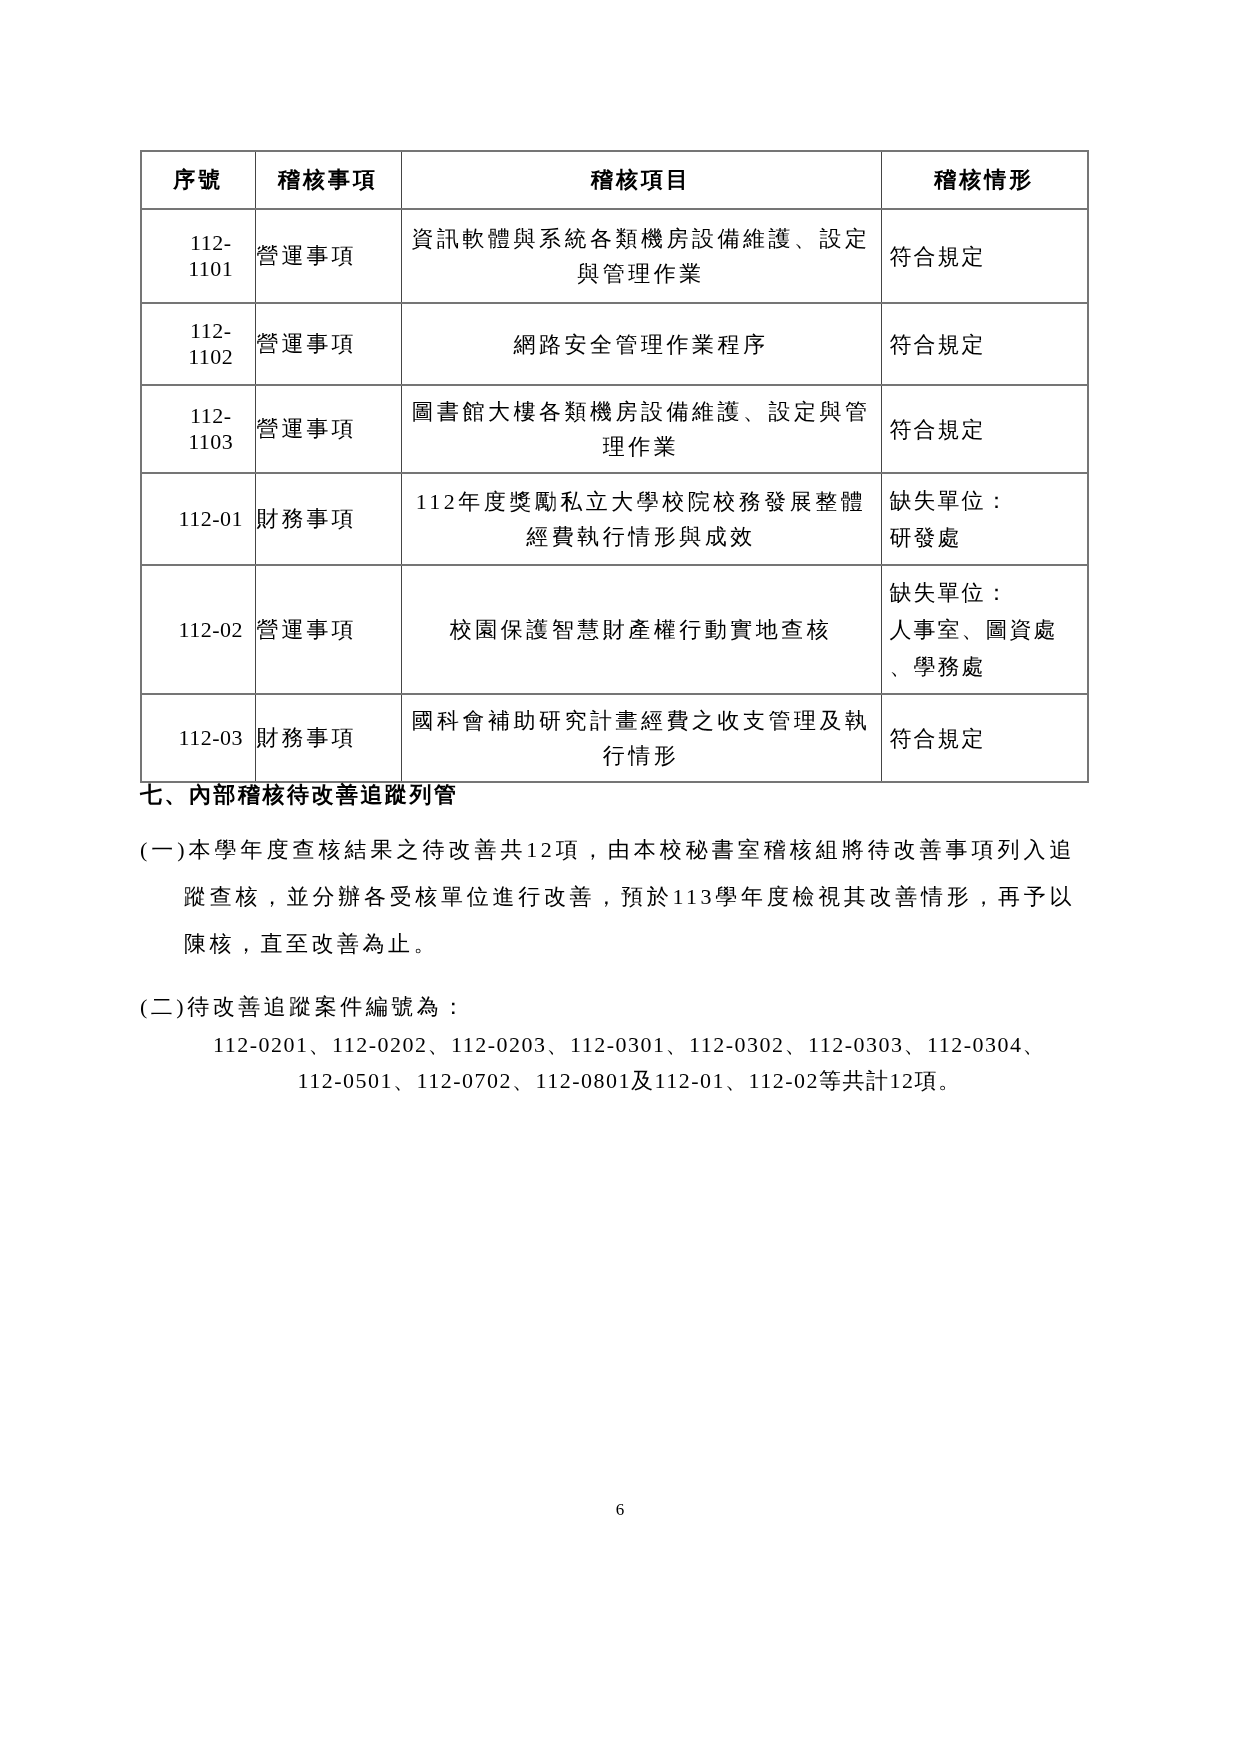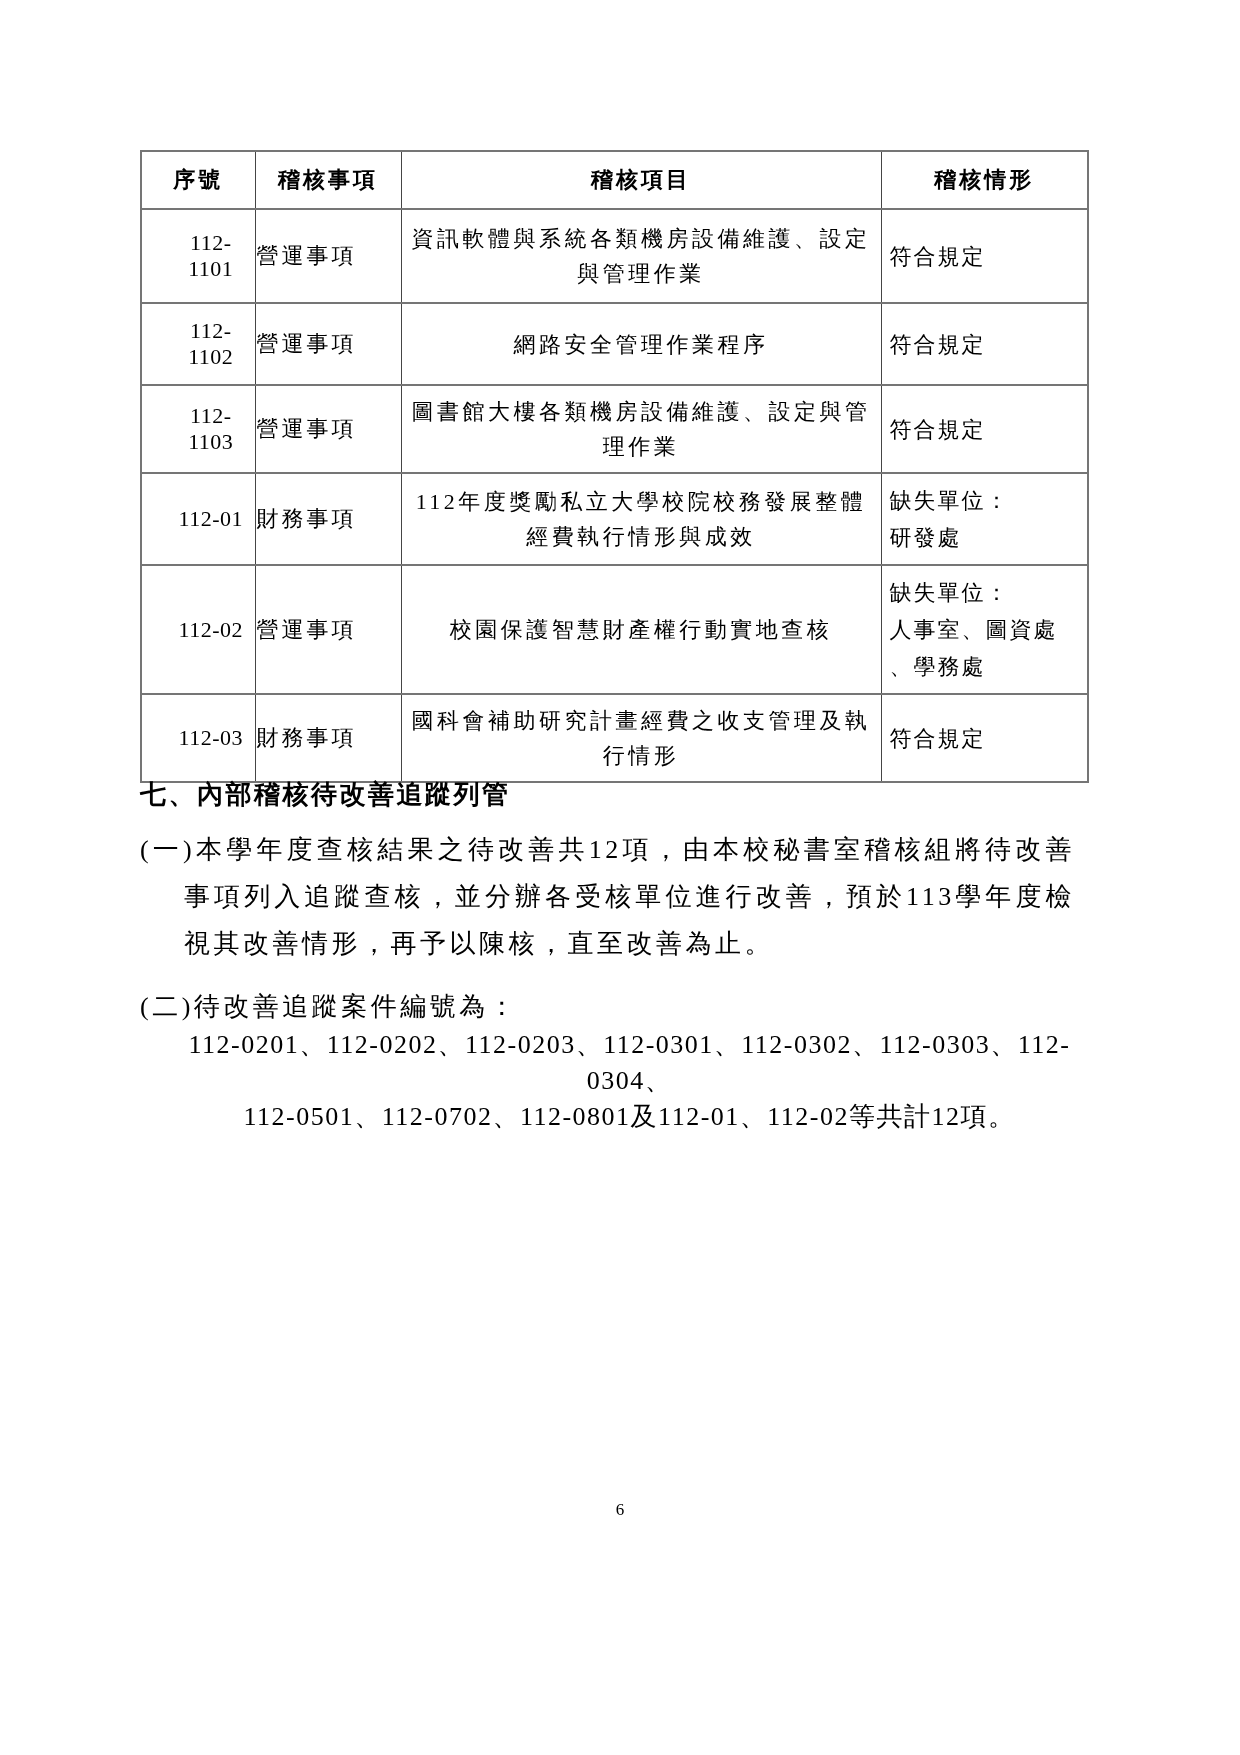--- a/index.html
+++ b/index.html
@@ -62,21 +62,21 @@
     line-height: 37px;
   }
   .res-line { white-space: nowrap; }
 
   
   .section {
     position: absolute;
     left: 140px;
     top: 780px;
     width: 935px;
-    font-size: 26px;
+    font-size: 22px;
   }
   .sec-heading {
     font-weight: bold;
     letter-spacing: 2.5px;
     line-height: 30px;
     margin-bottom: 16px;
   }
   .para-hang {
     padding-left: 44px;
     text-indent: -44px;

